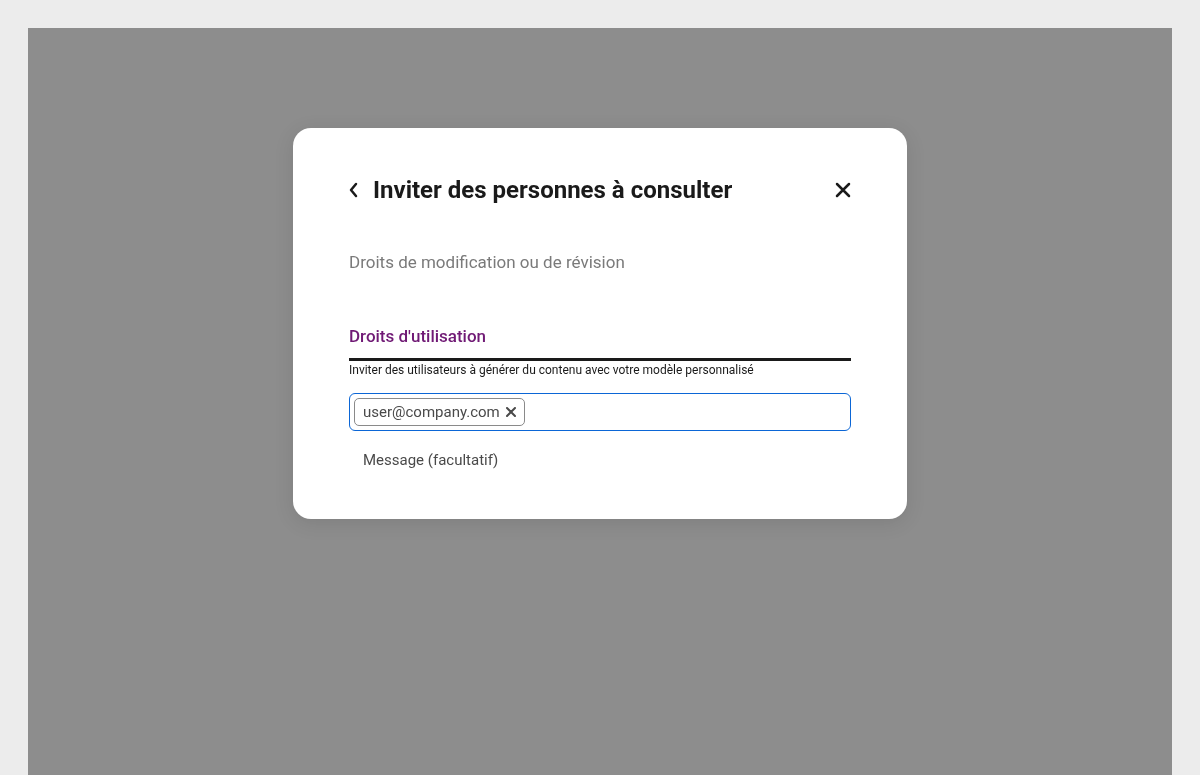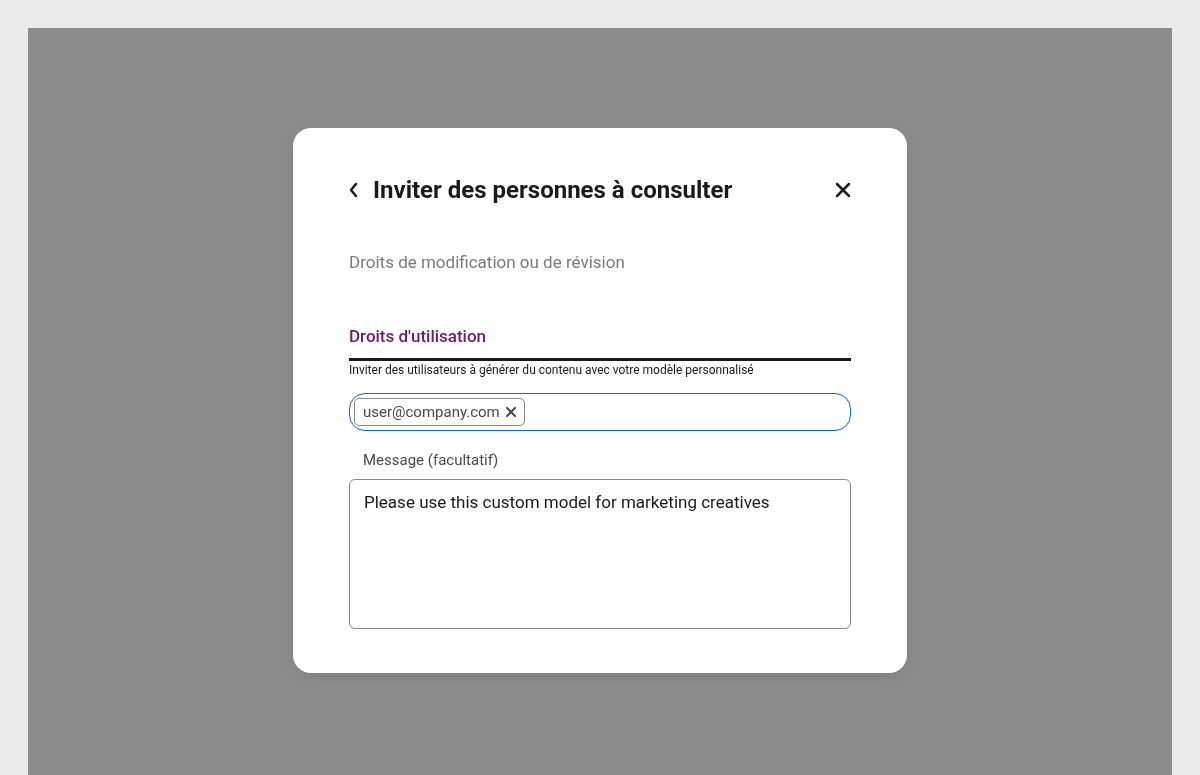--- a/index.html
+++ b/index.html
@@ -87,21 +87,21 @@
       background: #1a1a1a;
     }
     .description {
       font-size: 12px;
       color: #1a1a1a;
       line-height: 1.5;
       margin-bottom: 14px;
     }
     .email-input-wrap {
       border: 1px solid #0b66d6;
-      border-radius: 16px;
+      border-radius: 6px;
       padding: 4px;
       margin-bottom: 20px;
       display: flex;
       align-items: center;
       flex-wrap: wrap;
       gap: 4px;
     }
     .email-chip {
       display: inline-flex;
       align-items: center;
@@ -195,17 +195,16 @@
         <span>user@company.com</span>
         <span class="chip-remove">
           <svg width="10" height="10" viewBox="0 0 10 10" fill="none">
             <path d="M1 1 L9 9 M9 1 L1 9" stroke="currentColor" stroke-width="2" stroke-linecap="round"></path>
           </svg>
         </span>
       </span>
     </div>
 
     <div class="field-label">Message (facultatif)</div>
-    <textarea class="message-textarea" style="">Please use this custom model for marketing creatives</textarea>
 
 
   </div>
 </div>
 
 </body></html>

